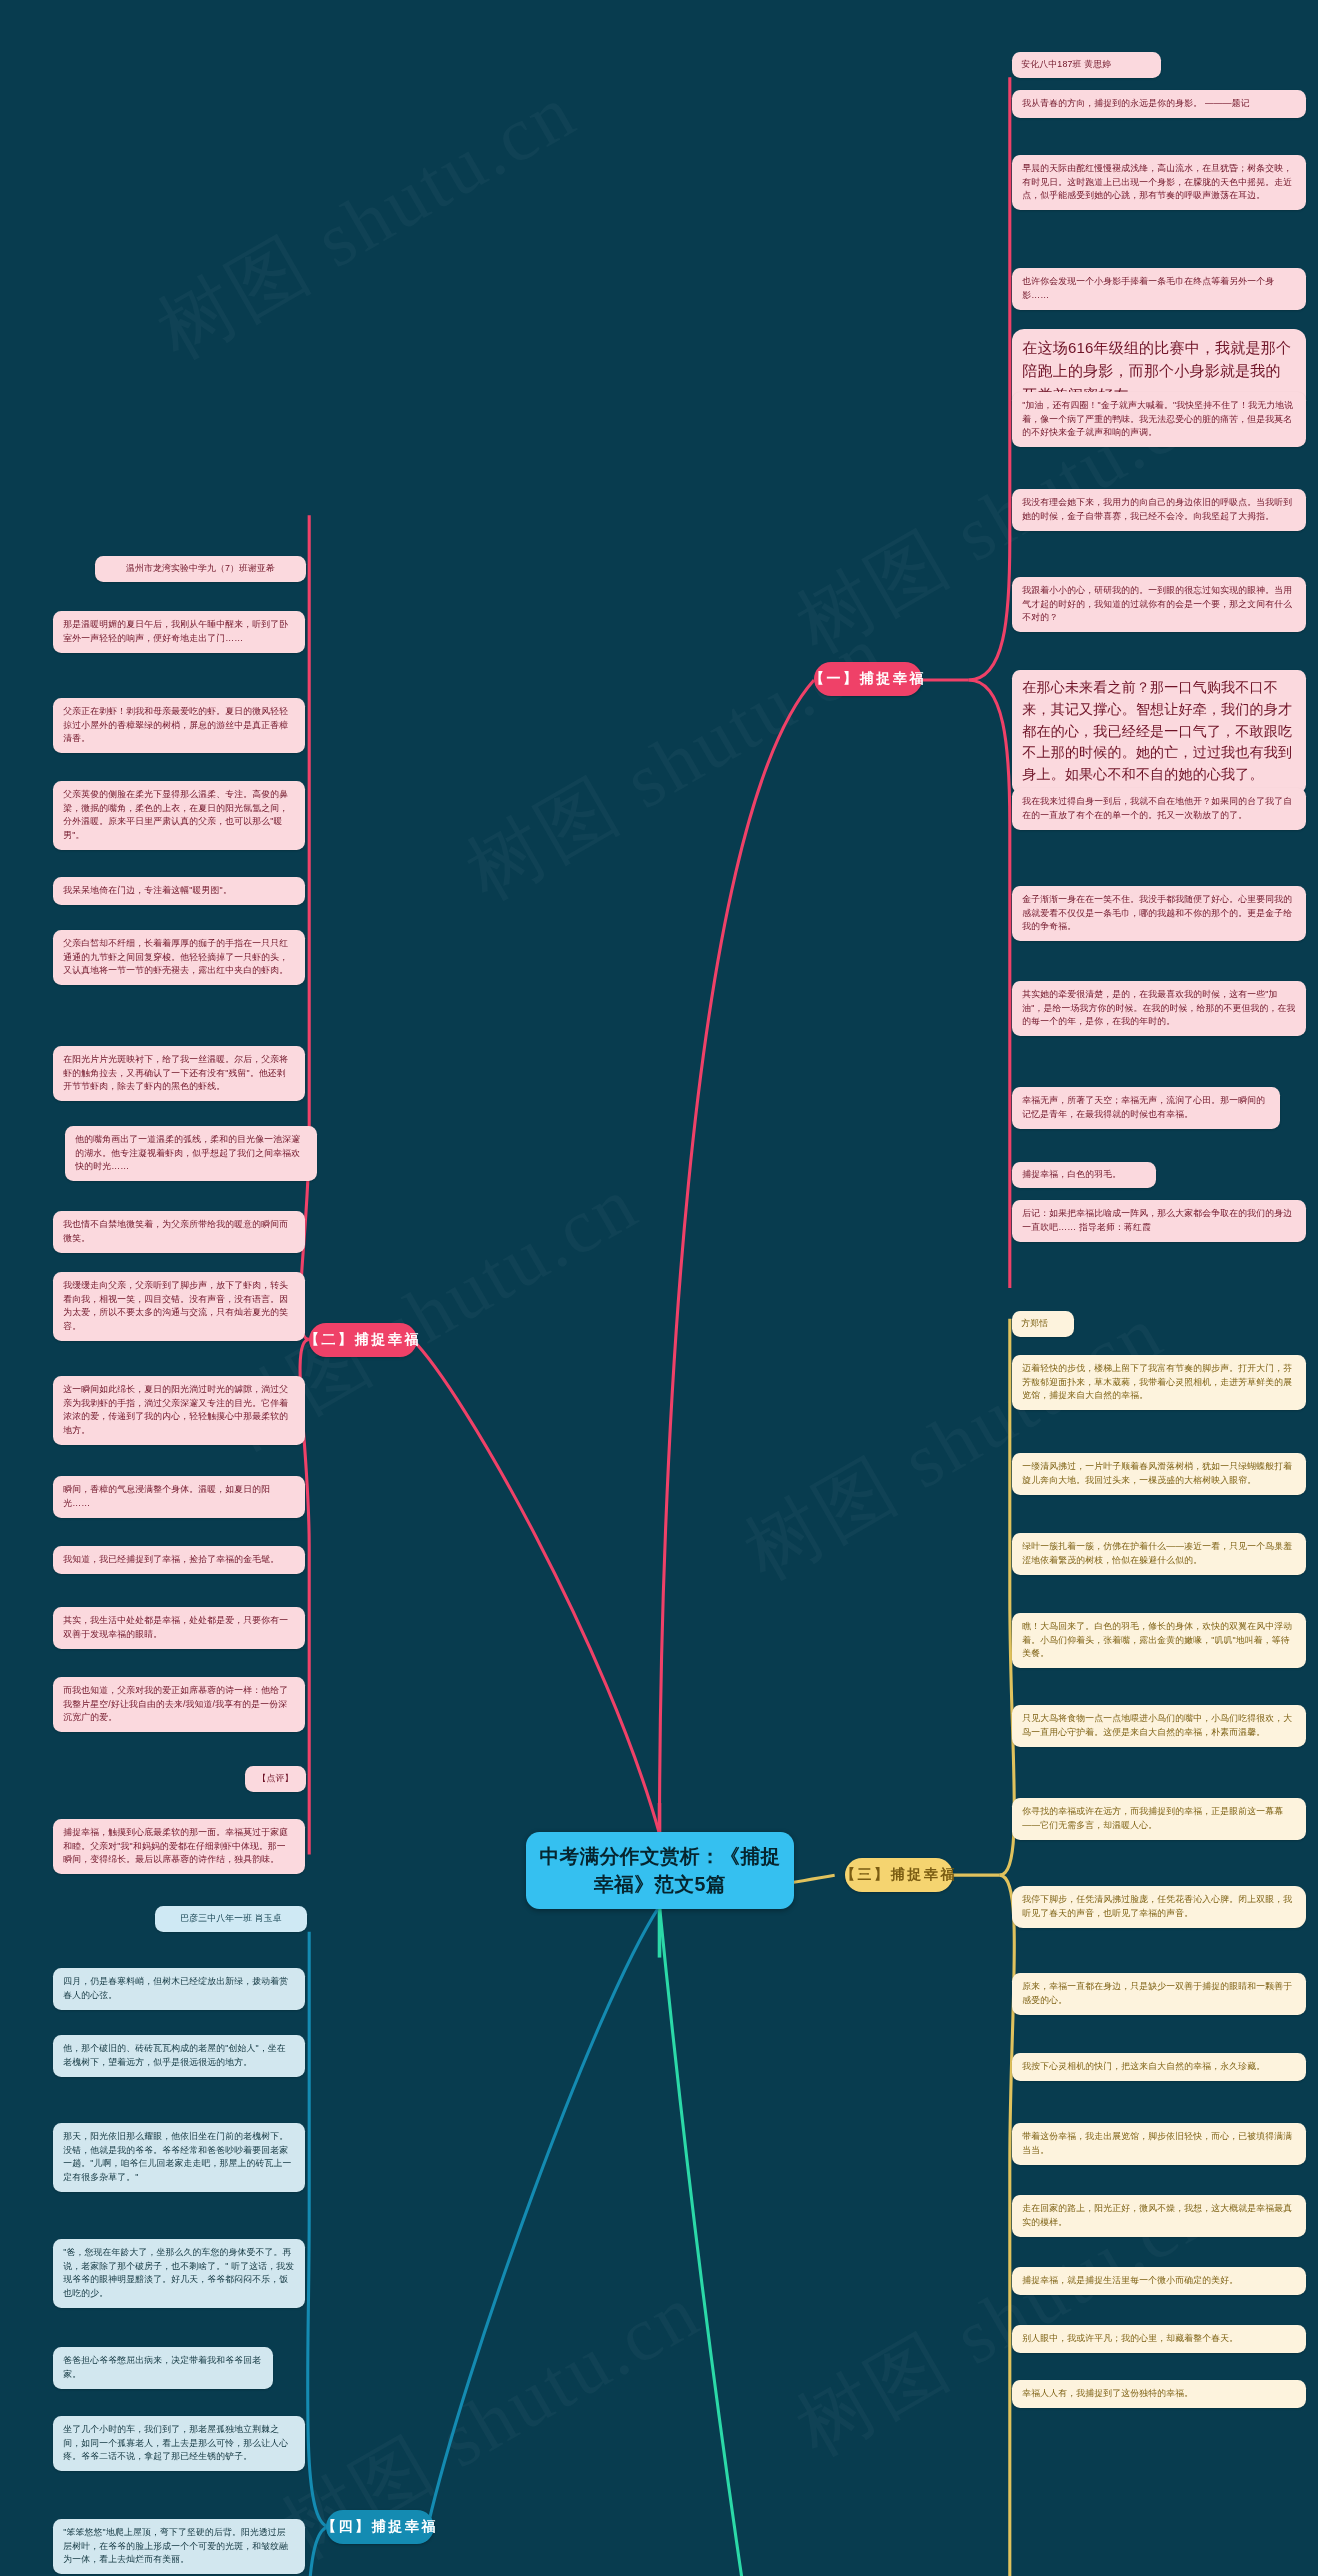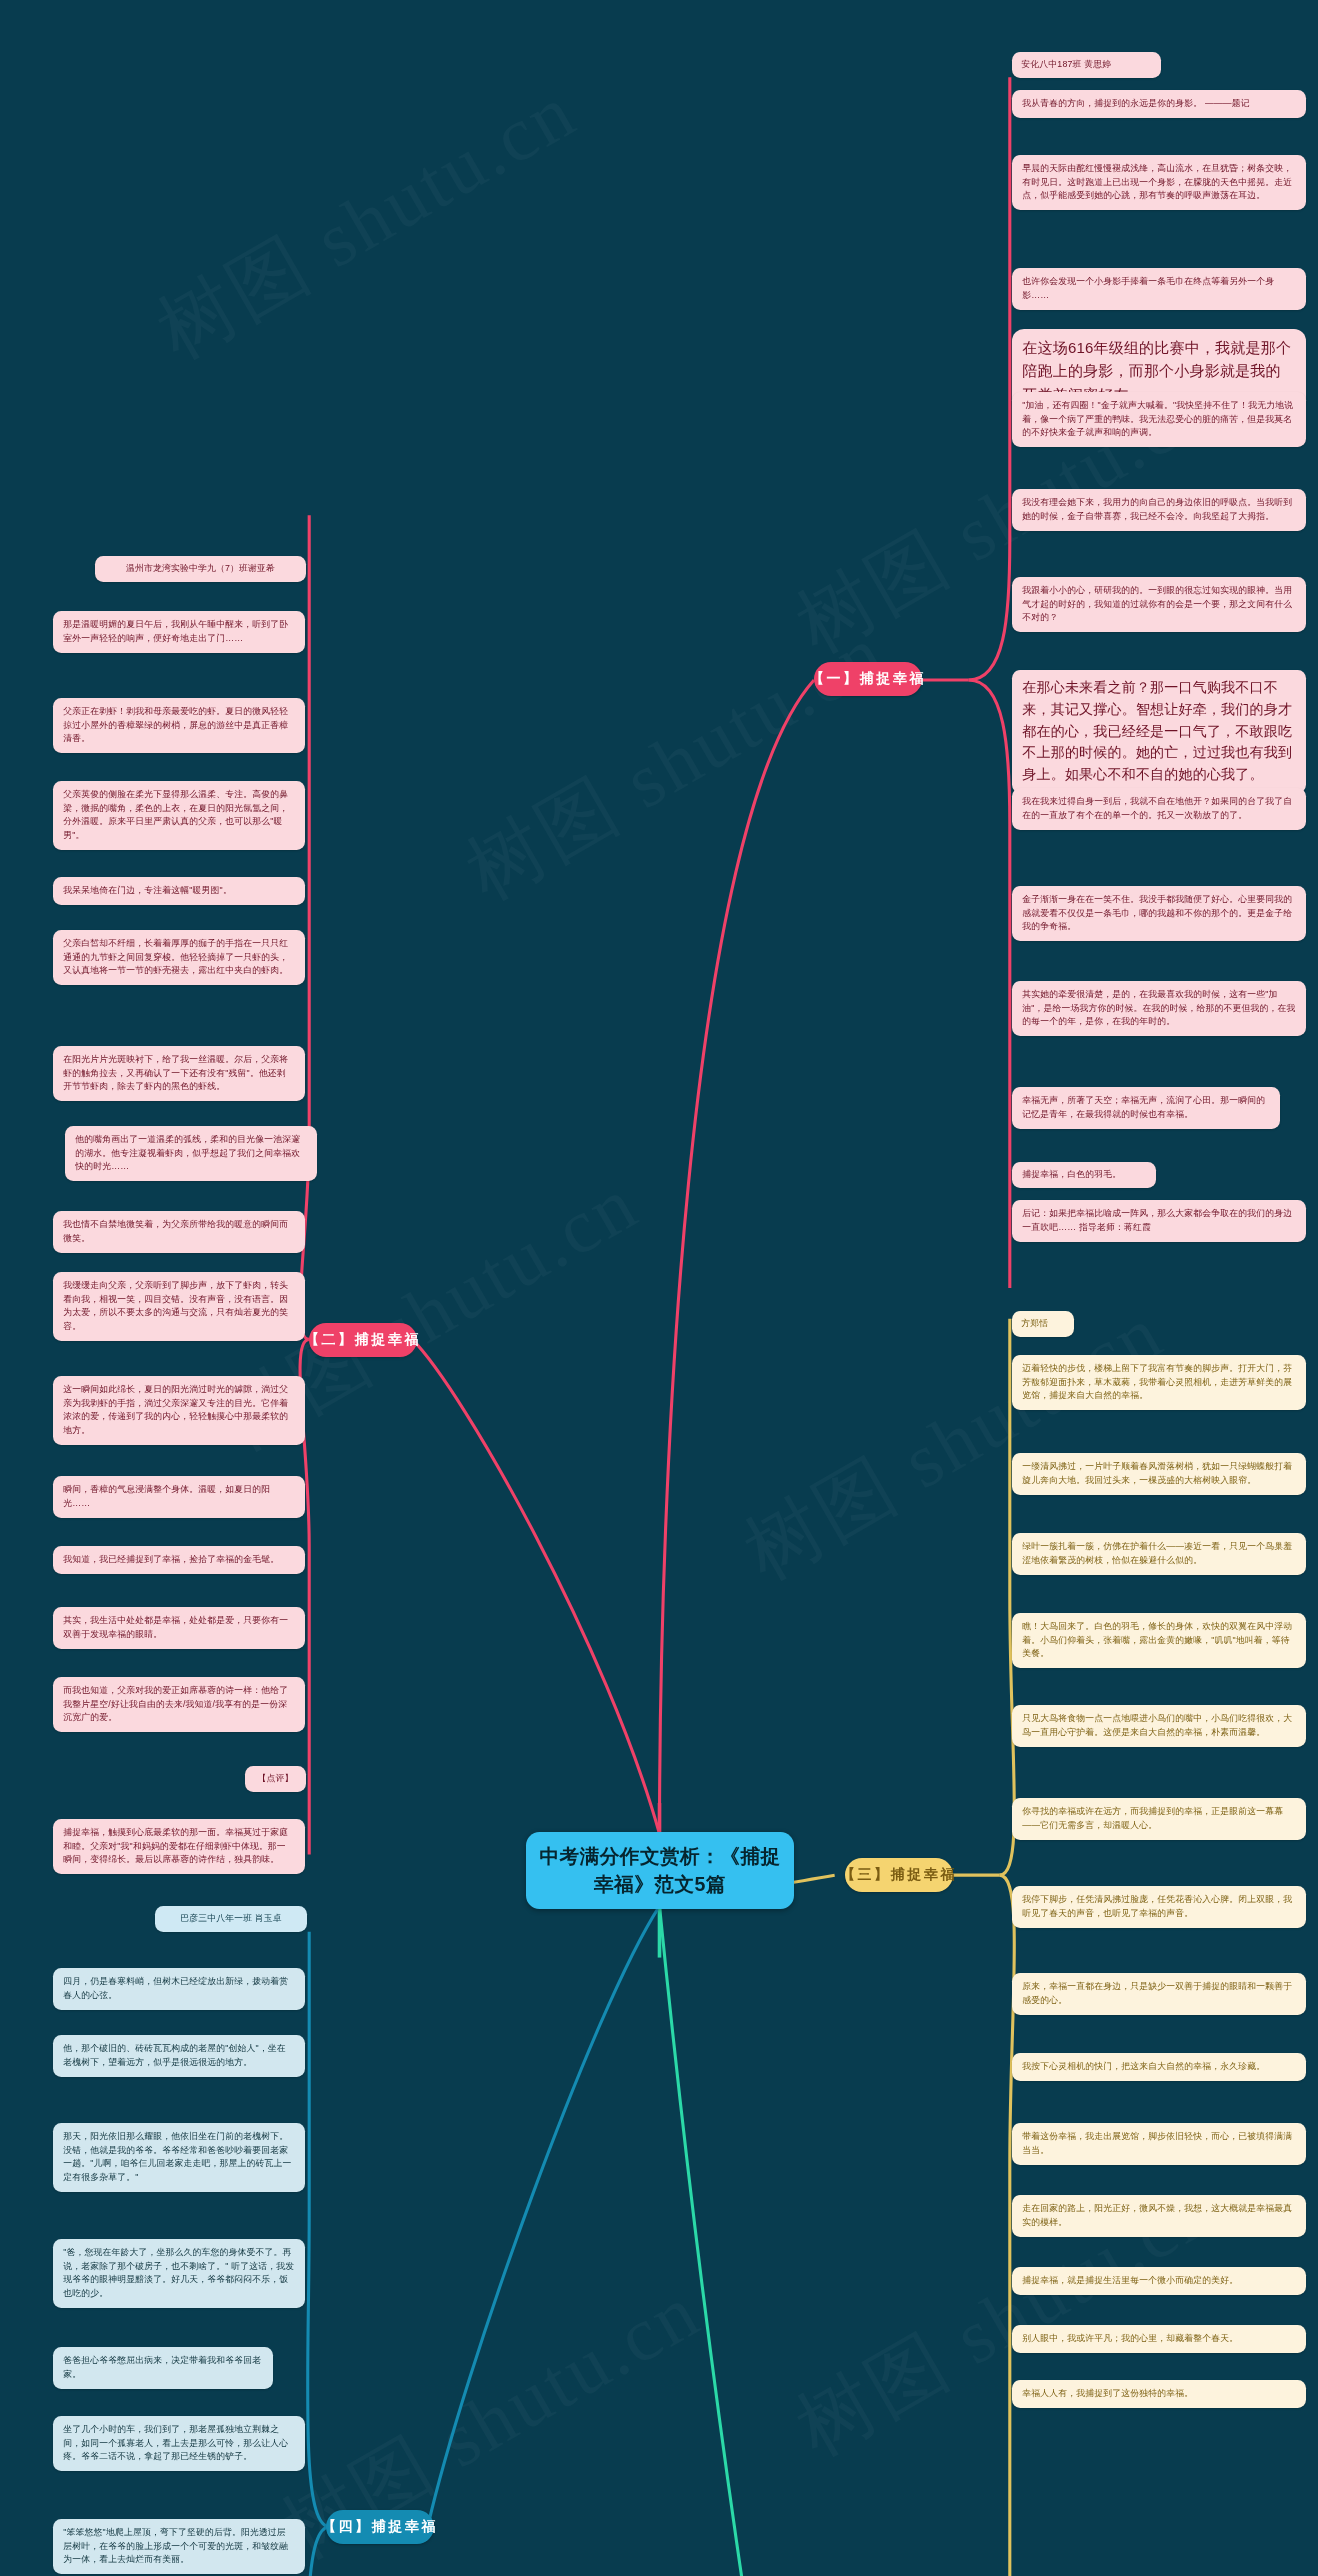--- a/index.html
+++ b/index.html
@@ -129,21 +129,21 @@
   <div class="card c-pink" style="left:53px;top:1819px;width:252px;padding:7.2px 10.3px;font-size:8.8px;">捕捉幸福，触摸到心底最柔软的那一面。幸福莫过于家庭和睦。父亲对"我"和妈妈的爱都在仔细剥虾中体现。那一瞬间，变得绵长。最后以席慕蓉的诗作结，独具韵味。</div>
 
   <div class="card c-pink" style="left:1012px;top:1200px;width:294px;padding:7.2px 10.3px;font-size:8.8px;opacity:0;"></div>
   <div class="card c-cream" style="left:1012px;top:1311px;width:62px;padding:6.2px 9.3px;font-size:8.8px;">方郑恬</div>
   <div class="card c-cream" style="left:1012px;top:1355px;width:294px;padding:7.2px 10.3px;font-size:8.8px;">迈着轻快的步伐，楼梯上留下了我富有节奏的脚步声。打开大门，芬芳馥郁迎面扑来，草木葳蕤，我带着心灵照相机，走进芳草鲜美的展览馆，捕捉来自大自然的幸福。</div>
   <div class="card c-cream" style="left:1012px;top:1453px;width:294px;padding:7.2px 10.3px;font-size:8.8px;">一缕清风拂过，一片叶子顺着春风滑落树梢，犹如一只绿蝴蝶般打着旋儿奔向大地。我回过头来，一棵茂盛的大榕树映入眼帘。</div>
   <div class="card c-cream" style="left:1012px;top:1533px;width:294px;padding:7.2px 10.3px;font-size:8.8px;">绿叶一簇扎着一簇，仿佛在护着什么——凑近一看，只见一个鸟巢羞涩地依着繁茂的树枝，恰似在躲避什么似的。</div>
   <div class="card c-cream" style="left:1012px;top:1613px;width:294px;padding:7.2px 10.3px;font-size:8.8px;">瞧！大鸟回来了。白色的羽毛，修长的身体，欢快的双翼在风中浮动着。小鸟们仰着头，张着嘴，露出金黄的嫩喙，"叽叽"地叫着，等待美餐。</div>
   <div class="card c-cream" style="left:1012px;top:1705px;width:294px;padding:7.2px 10.3px;font-size:8.8px;">只见大鸟将食物一点一点地喂进小鸟们的嘴中，小鸟们吃得很欢，大鸟一直用心守护着。这便是来自大自然的幸福，朴素而温馨。</div>
   <div class="card c-cream" style="left:1012px;top:1798px;width:294px;padding:7.2px 10.3px;font-size:8.8px;">你寻找的幸福或许在远方，而我捕捉到的幸福，正是眼前这一幕幕——它们无需多言，却温暖人心。</div>
-  <div class="card c-cream" style="left:1012px;top:1886px;width:294px;padding:7.2px 10.3px;font-size:8.8px;">我停下脚步，任凭清风拂过脸庞，任凭花香沁入心脾。闭上双眼，我听见了春天的声音，也听见了幸福的声音。</div>
+  <div class="card c-cream" style="left:1012px;top:1886px;width:294px;padding:7.2px 10.3px;font-size:8.8px;border-radius:11px;">我停下脚步，任凭清风拂过脸庞，任凭花香沁入心脾。闭上双眼，我听见了春天的声音，也听见了幸福的声音。</div>
   <div class="card c-cream" style="left:1012px;top:1973px;width:294px;padding:7.2px 10.3px;font-size:8.8px;">原来，幸福一直都在身边，只是缺少一双善于捕捉的眼睛和一颗善于感受的心。</div>
   <div class="card c-cream" style="left:1012px;top:2053px;width:294px;padding:7.2px 10.3px;font-size:8.8px;">我按下心灵相机的快门，把这来自大自然的幸福，永久珍藏。</div>
   <div class="card c-cream" style="left:1012px;top:2123px;width:294px;padding:7.2px 10.3px;font-size:8.8px;">带着这份幸福，我走出展览馆，脚步依旧轻快，而心，已被填得满满当当。</div>
   <div class="card c-cream" style="left:1012px;top:2195px;width:294px;padding:7.2px 10.3px;font-size:8.8px;">走在回家的路上，阳光正好，微风不燥，我想，这大概就是幸福最真实的模样。</div>
   <div class="card c-cream" style="left:1012px;top:2267px;width:294px;padding:7.2px 10.3px;font-size:8.8px;">捕捉幸福，就是捕捉生活里每一个微小而确定的美好。</div>
   <div class="card c-cream" style="left:1012px;top:2325px;width:294px;padding:7.2px 10.3px;font-size:8.8px;">别人眼中，我或许平凡；我的心里，却藏着整个春天。</div>
   <div class="card c-cream" style="left:1012px;top:2380px;width:294px;padding:7.2px 10.3px;font-size:8.8px;">幸福人人有，我捕捉到了这份独特的幸福。</div>
 
   <div class="card c-sky" style="left:155px;top:1906px;width:152px;padding:6.2px 9.3px;font-size:8.8px;text-align:center;">巴彦三中八年一班 肖玉卓</div>
   <div class="card c-blue" style="left:53px;top:1968px;width:252px;padding:7.2px 10.3px;font-size:8.8px;">四月，仍是春寒料峭，但树木已经绽放出新绿，拨动着赏春人的心弦。</div>

